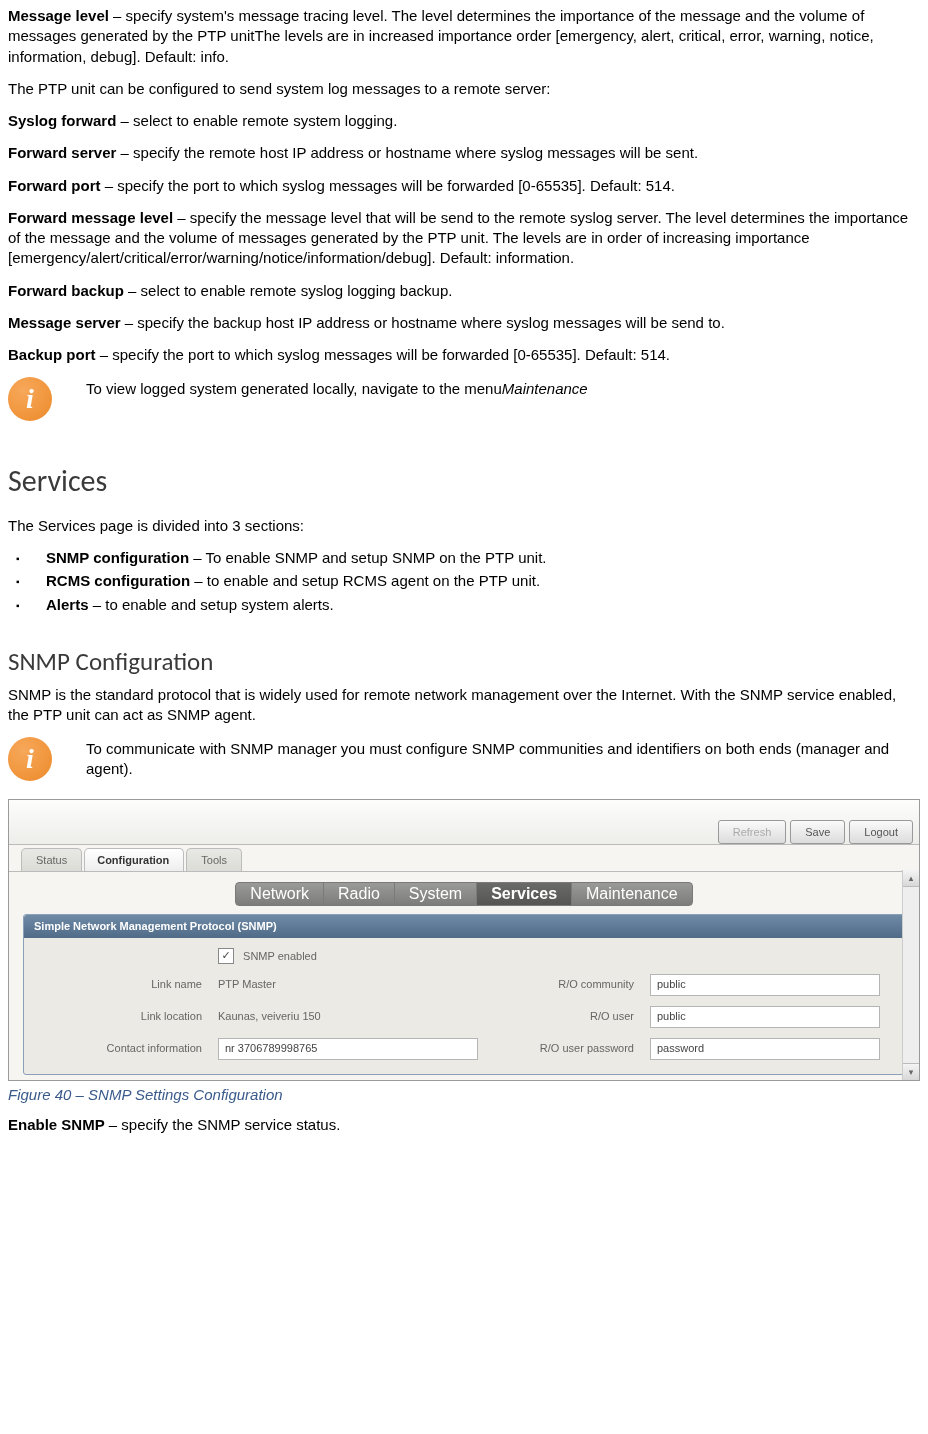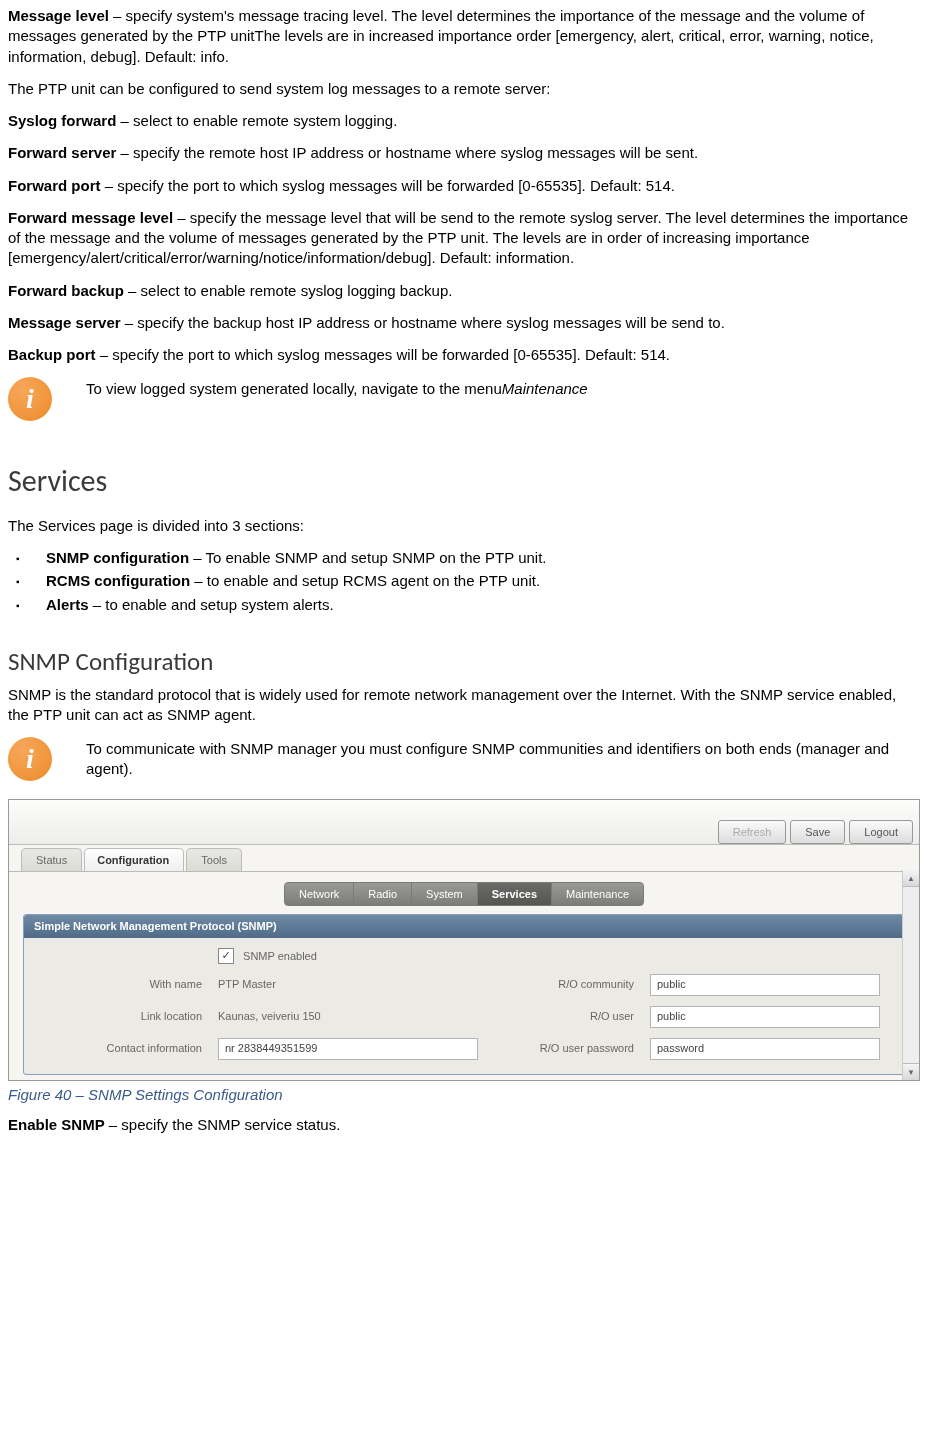--- a/index.html
+++ b/index.html
@@ -139,21 +139,21 @@
     justify-content: center;
     padding: 10px 0 8px 0;
     gap: 0;
   }
   .subtab {
     height: 22px;
     padding: 0 14px;
     border: 1px solid #7a7a7a;
     background: linear-gradient(#9a9a98,#7c7c7a);
     color: #fff;
-    font-size: 11px;
+    font-size: 16px;
     display: flex;
     align-items: center;
     margin-left: -1px;
   }
   .subtab:first-child { border-radius: 4px 0 0 4px; margin-left: 0; }
   .subtab:last-child  { border-radius: 0 4px 4px 0; }
   .subtab.sel {
     background: linear-gradient(#6a6a68,#555553);
     font-weight: bold;
   }
@@ -299,32 +299,32 @@
     <div class="panel-body">
       <div class="form-grid">
         <div></div>
         <div>
           <span class="chk">✓</span>
           <span>SNMP enabled</span>
         </div>
         <div></div>
           <div></div>
 
-        <div class="lbl">With name</div>
+        <div class="lbl">Link name</div>
         <div>PTP Master</div>
         <div class="lbl">R/O community</div>
         <div class="txt">public</div>
 
         <div class="lbl">Link location</div>
         <div>Kaunas, veiveriu 150</div>
         <div class="lbl">R/O user</div>
         <div class="txt">public</div>
 
         <div class="lbl">Contact information</div>
-        <div class="txt">nr 2838449351599</div>
+        <div class="txt">nr 3706789998765</div>
         <div class="lbl">R/O user password</div>
         <div class="txt">password</div>
       </div>
     </div>
   </div>
   <div class="scrollbar">
     <div class="sb-btn">▴</div>
     <div class="sb-btn bot">▾</div>
   </div>
 </div>

